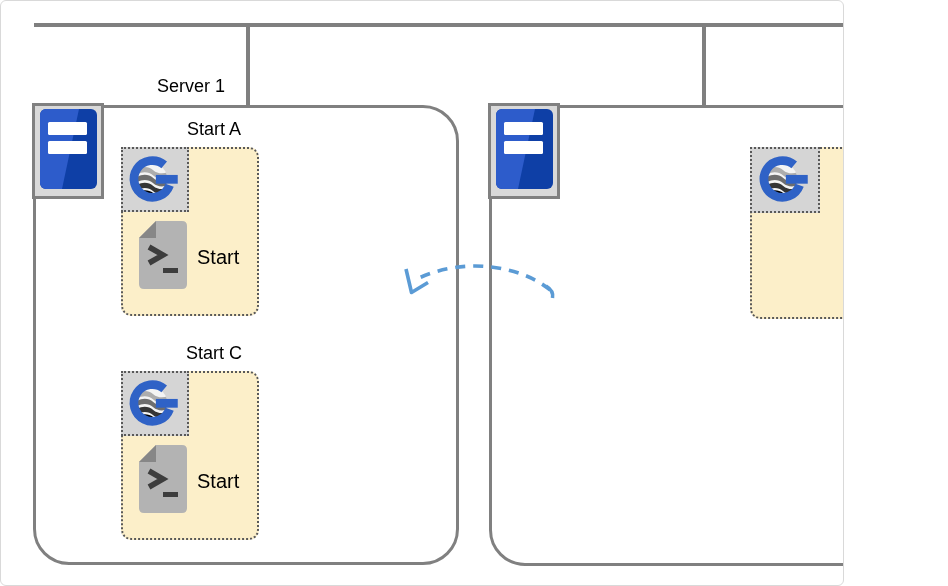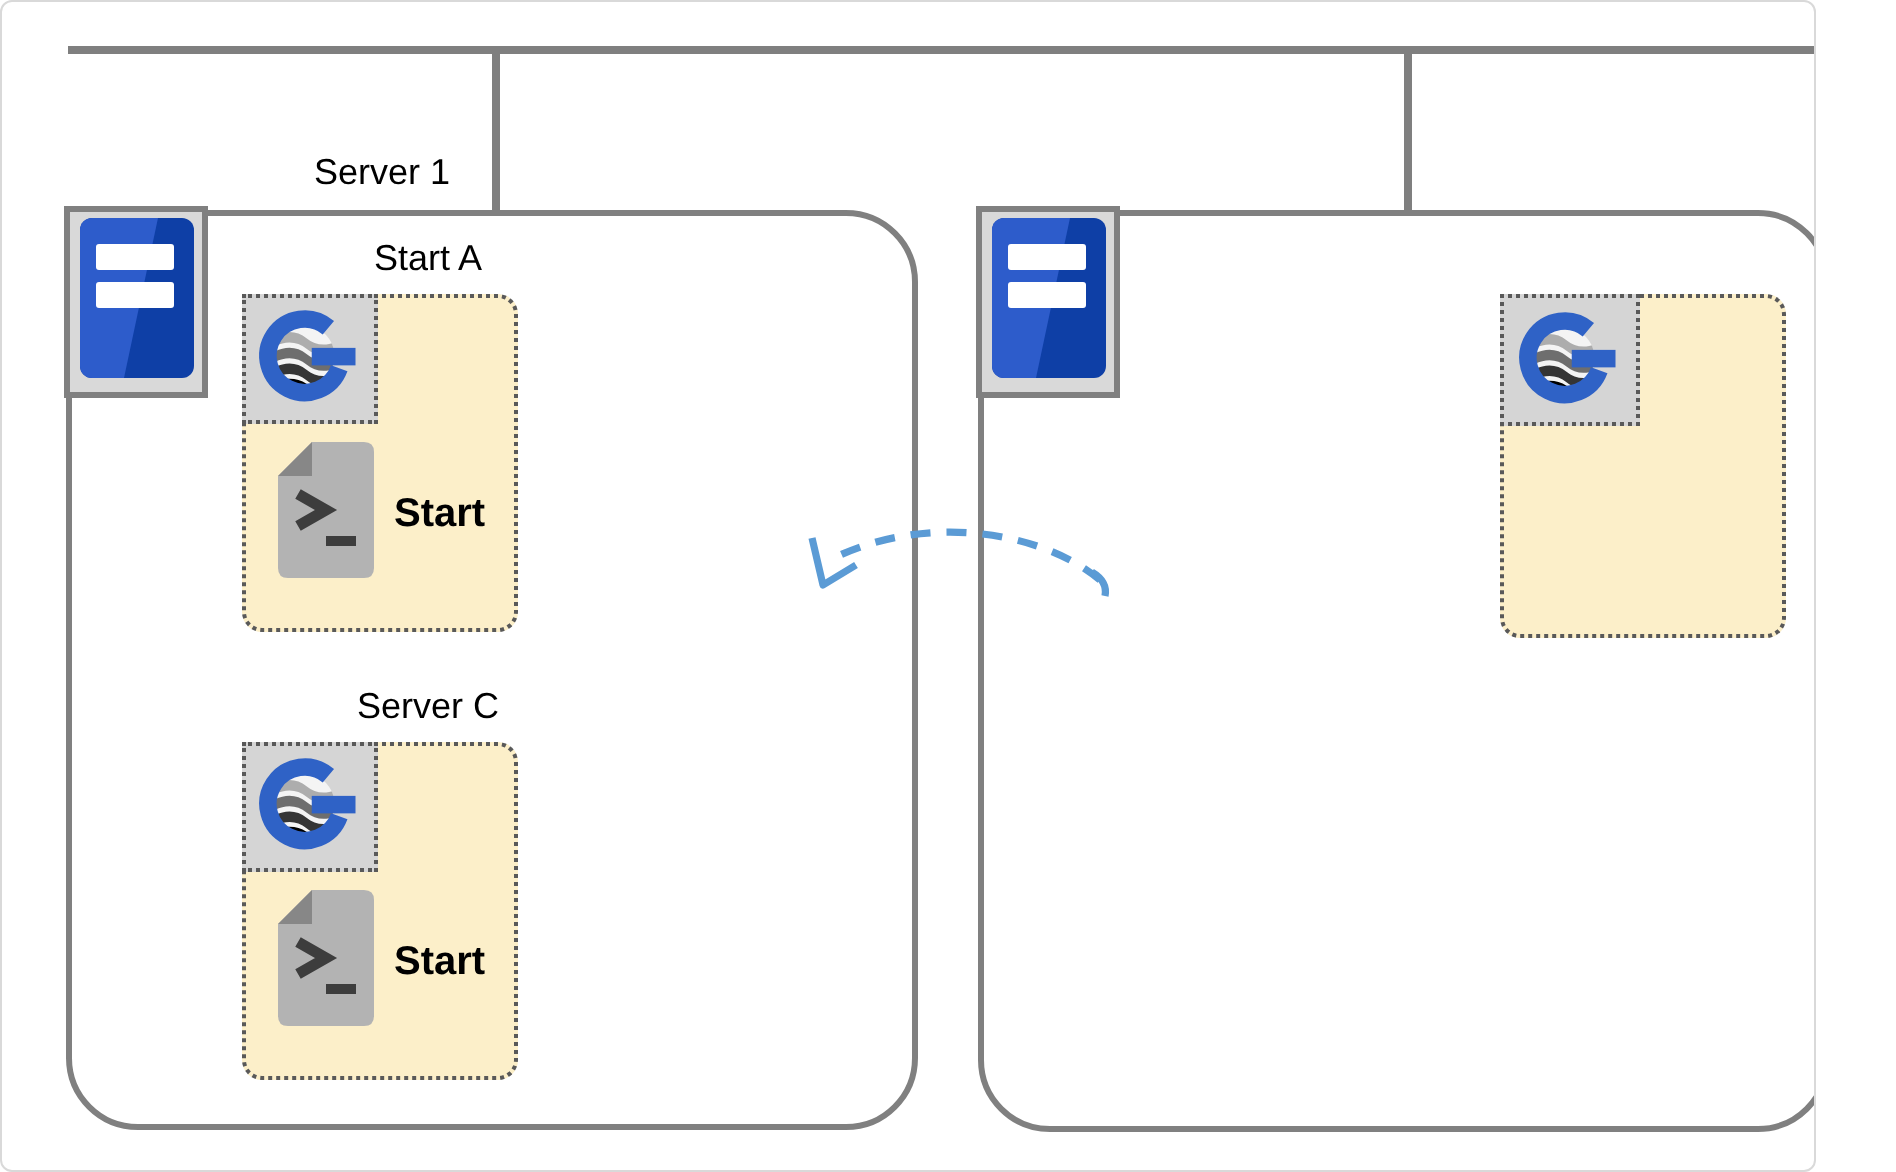--- a/index.html
+++ b/index.html
@@ -1,18 +1,18 @@
 <!DOCTYPE html>
 <html style="--canvas-bg: #ffffff; --frame-border: #d9d9d9; --line-gray: #7f7f7f; --box-border-gray: #808080; --chassis-fill: #d9d9d9; --resource-box-fill: #d5d5d5; --dotted-border: #595959; --group-zone-fill: #fcefc9; --arrow-blue: #5b9bd5; --logo-blue: #2f62c6; --server-blue-light: #2d5ccb; --server-blue-dark: #0e3fa6; --script-page: #b3b3b3; --script-fold: #878787; --script-glyph: #3d3d3d; --text-color: #000000;"><head>
 <meta charset="utf-8">
 <style>
   html,body{margin:0;padding:0;background:#fff;}
   body{font-family:"Liberation Sans", sans-serif; color:var(--text-color,#000);}
   #stage{
-    position:relative; width:908px; height:586px; box-sizing:border-box;
+    position:relative; width:844px; height:586px; box-sizing:border-box;
     background:var(--canvas-bg,#fff);
     border:1px solid var(--frame-border,#d9d9d9);
     border-radius:6px; overflow:hidden;
   }
   .hline,.vline{position:absolute; background:var(--line-gray,#7f7f7f);}
   .bus{left:33px; top:22px; width:880px; height:4px;}
   .drop1{left:245px; top:24px; width:4px; height:80px;}
   .drop2{left:701px; top:24px; width:4px; height:82px;}
 
   .label{position:absolute; font-size:18px; line-height:22px; text-align:center; white-space:nowrap;}
@@ -56,21 +56,21 @@
     border:2px dotted var(--dotted-border,#595959);
     display:flex; align-items:center; justify-content:center; z-index:2;
   }
   .res-a{left:120px; top:146px;}
   .res-c{left:120px; top:370px;}
   .res-b{left:749px; top:146px; width:70px; height:66px;}
 
   .script-icon{position:absolute; z-index:2;}
   .script-a{left:138px; top:220px;}
   .script-c{left:138px; top:444px;}
-  .start-label{position:absolute; font-size:20px; line-height:26px; z-index:2; white-space:nowrap;font-weight:bold;}
+  .start-label{position:absolute; font-size:20px; line-height:26px; z-index:2; white-space:nowrap;}
   .start-a{left:196px; top:243px;}
   .start-c{left:196px; top:467px;}
 
   .overlay{position:absolute; left:0; top:0; width:948px; height:586px; pointer-events:none; z-index:4;}
 
   
   .logo-ring{stroke:var(--logo-blue,#2f62c6); fill:none;}
   .logo-bar{fill:var(--logo-blue,#2f62c6);}
   .srv-dark{fill:var(--server-blue-dark,#0e3fa6);}
   .srv-light{fill:var(--server-blue-light,#2d5ccb);}
@@ -154,21 +154,21 @@
   <div class="script-icon script-a">
     <svg width="48" height="68" viewBox="0 0 48 68">
       <path class="page-body" d="M17 0 H43 Q48 0 48 5 V63 Q48 68 43 68 H5 Q0 68 0 63 V17 Z"></path>
       <path class="page-fold" d="M17 0 V17 H0 Z"></path>
       <path class="page-glyph-stroke" d="M10 26 L24 34 L10 42" stroke-width="5.5"></path>
       <rect class="page-glyph-fill" x="24" y="47" width="15" height="5"></rect>
     </svg>
   </div>
   <div class="start-label start-a">Start</div>
 
-  <div class="label group-label-c">Server C</div>
+  <div class="label group-label-c">Start C</div>
   <div class="group-zone zone-c"></div>
   <div class="resource-box res-c">
     <span>
       <svg width="56" height="56" viewBox="0 0 64 64">
         <defs>
             <clipPath id="sphC">
               <circle cx="29" cy="33" r="17"></circle>
             </clipPath>
           </defs>
         <g clip-path="url(#sphC)">

